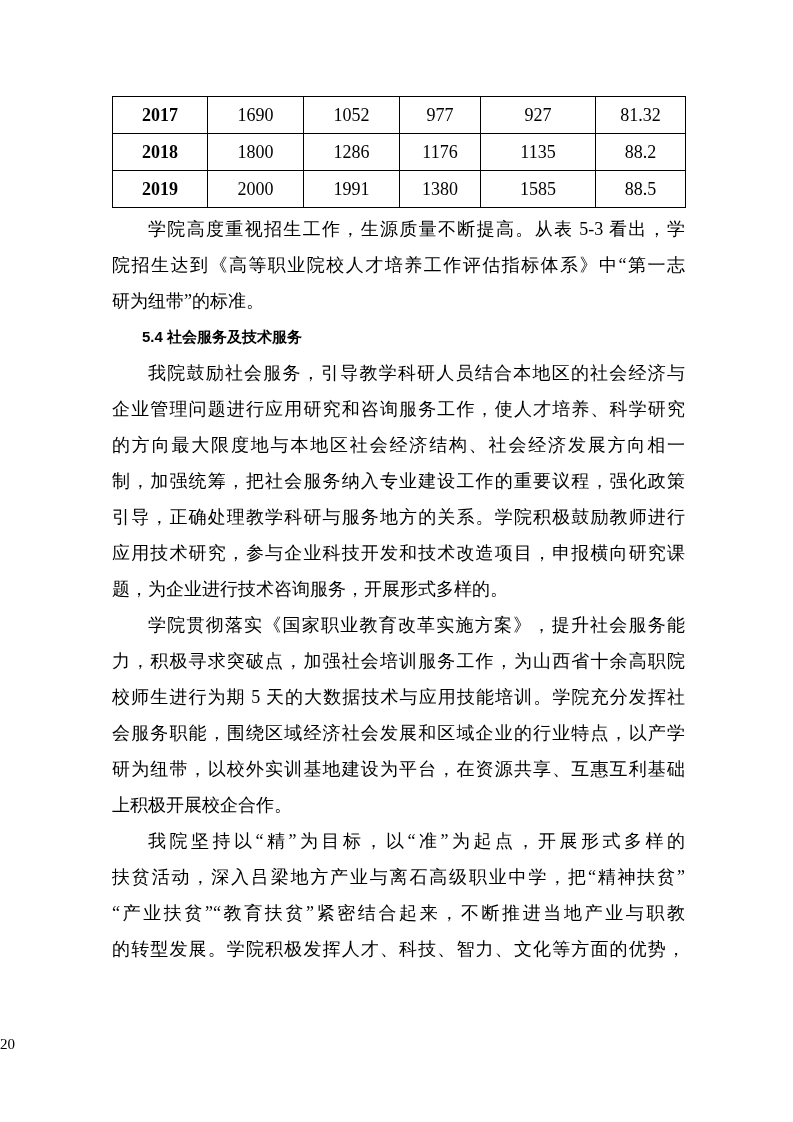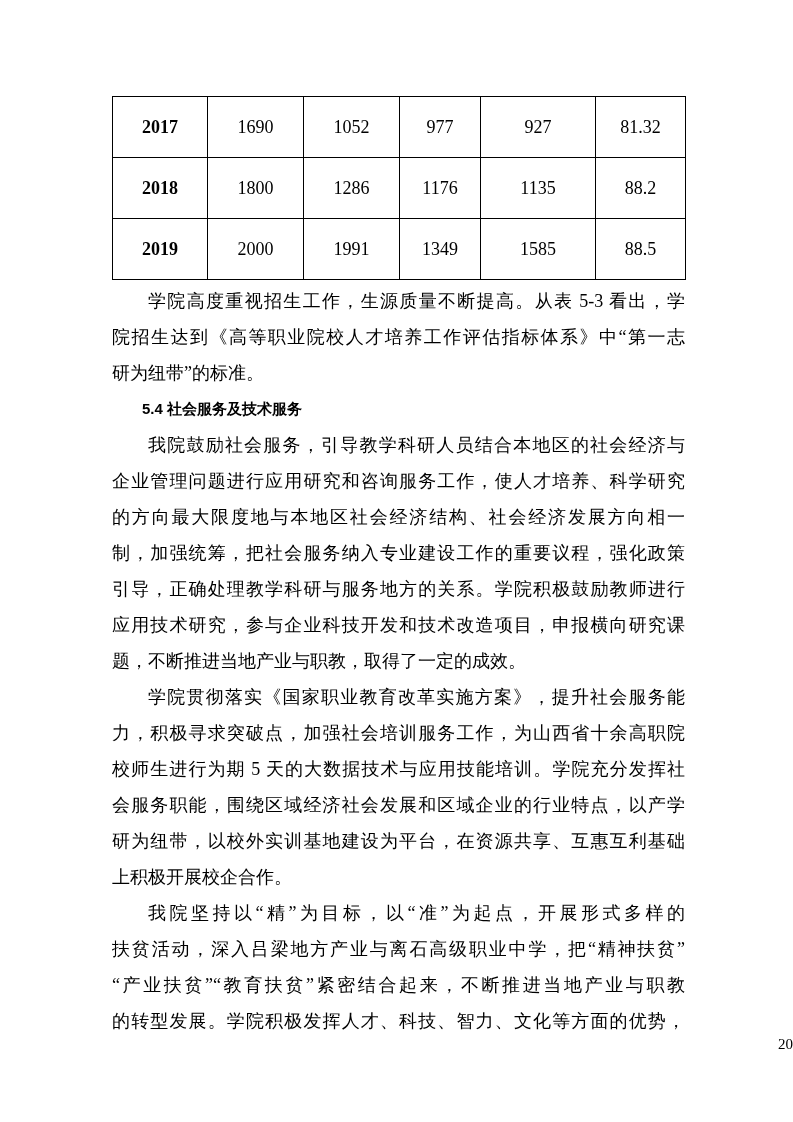--- a/index.html
+++ b/index.html
@@ -26,21 +26,21 @@
     border-collapse: collapse;
     table-layout: fixed;
     width: 573px;
   }
   table.data-table td {
     border: 1.5px solid #000000;
     height: 36px;
     text-align: center;
     vertical-align: middle;
     font-size: 18px;
-    padding: 12px;
+    padding: 0;
   }
   table.data-table td.year {
     font-weight: bold;
   }
   .bodytext {
     margin-top: 3px;
     width: 573px;
   }
   .line {
     height: 36px;
@@ -65,21 +65,21 @@
     font-weight: bold;
     text-indent: 2em;
     font-family: "Liberation Sans", "DejaVu Sans", sans-serif;
     white-space: nowrap;
   }
   .page-number {
     position: absolute;
     left: 0;
     top: 1036px;
     width: 793px;
-    text-align: right;
+    text-align: left;
     font-size: 15px;
     font-family: "Liberation Serif", "DejaVu Serif", serif;
   }
 </style>
 </head>
 <body>
 
 <div class="page">
   <div class="content">
 
@@ -106,42 +106,42 @@
           <td>1800</td>
           <td>1286</td>
           <td>1176</td>
           <td>1135</td>
           <td>88.2</td>
         </tr>
         <tr>
           <td class="year">2019</td>
           <td>2000</td>
           <td>1991</td>
-          <td>1349</td>
+          <td>1380</td>
           <td>1585</td>
           <td>88.5</td>
         </tr>
       </tbody>
     </table>
 
     <div class="bodytext">
 
       <div class="line first">学院高度重视招生工作，生源质量不断提高。从表 5-3 看出，学</div>
       <div class="line">院招生达到《高等职业院校人才培养工作评估指标体系》中“第一志</div>
       <div class="line last">研为纽带”的标准。</div>
 
       <div class="heading">5.4 社会服务及技术服务</div>
 
       <div class="line first">我院鼓励社会服务，引导教学科研人员结合本地区的社会经济与</div>
       <div class="line">企业管理问题进行应用研究和咨询服务工作，使人才培养、科学研究</div>
       <div class="line">的方向最大限度地与本地区社会经济结构、社会经济发展方向相一</div>
       <div class="line">制，加强统筹，把社会服务纳入专业建设工作的重要议程，强化政策</div>
       <div class="line">引导，正确处理教学科研与服务地方的关系。学院积极鼓励教师进行</div>
       <div class="line">应用技术研究，参与企业科技开发和技术改造项目，申报横向研究课</div>
-      <div class="line last">题，不断推进当地产业与职教，取得了一定的成效。</div>
+      <div class="line last">题，为企业进行技术咨询服务，开展形式多样的。</div>
 
       <div class="line first">学院贯彻落实《国家职业教育改革实施方案》，提升社会服务能</div>
       <div class="line">力，积极寻求突破点，加强社会培训服务工作，为山西省十余高职院</div>
       <div class="line">校师生进行为期 5 天的大数据技术与应用技能培训。学院充分发挥社</div>
       <div class="line">会服务职能，围绕区域经济社会发展和区域企业的行业特点，以产学</div>
       <div class="line">研为纽带，以校外实训基地建设为平台，在资源共享、互惠互利基础</div>
       <div class="line last">上积极开展校企合作。</div>
 
       <div class="line first">我院坚持以“精”为目标，以“准”为起点，开展形式多样的</div>
       <div class="line">扶贫活动，深入吕梁地方产业与离石高级职业中学，把“精神扶贫”</div>

